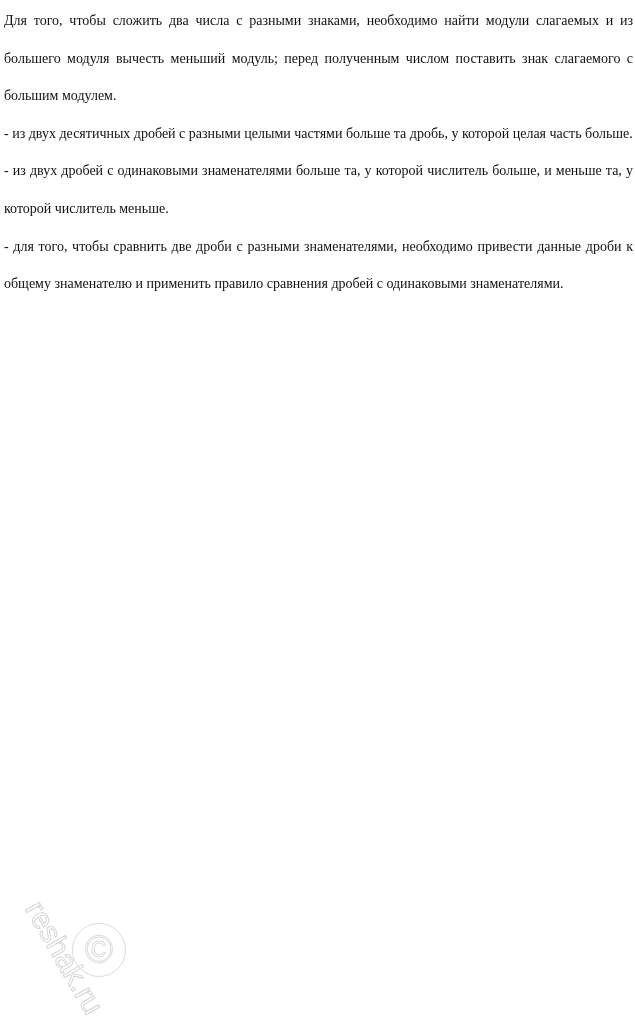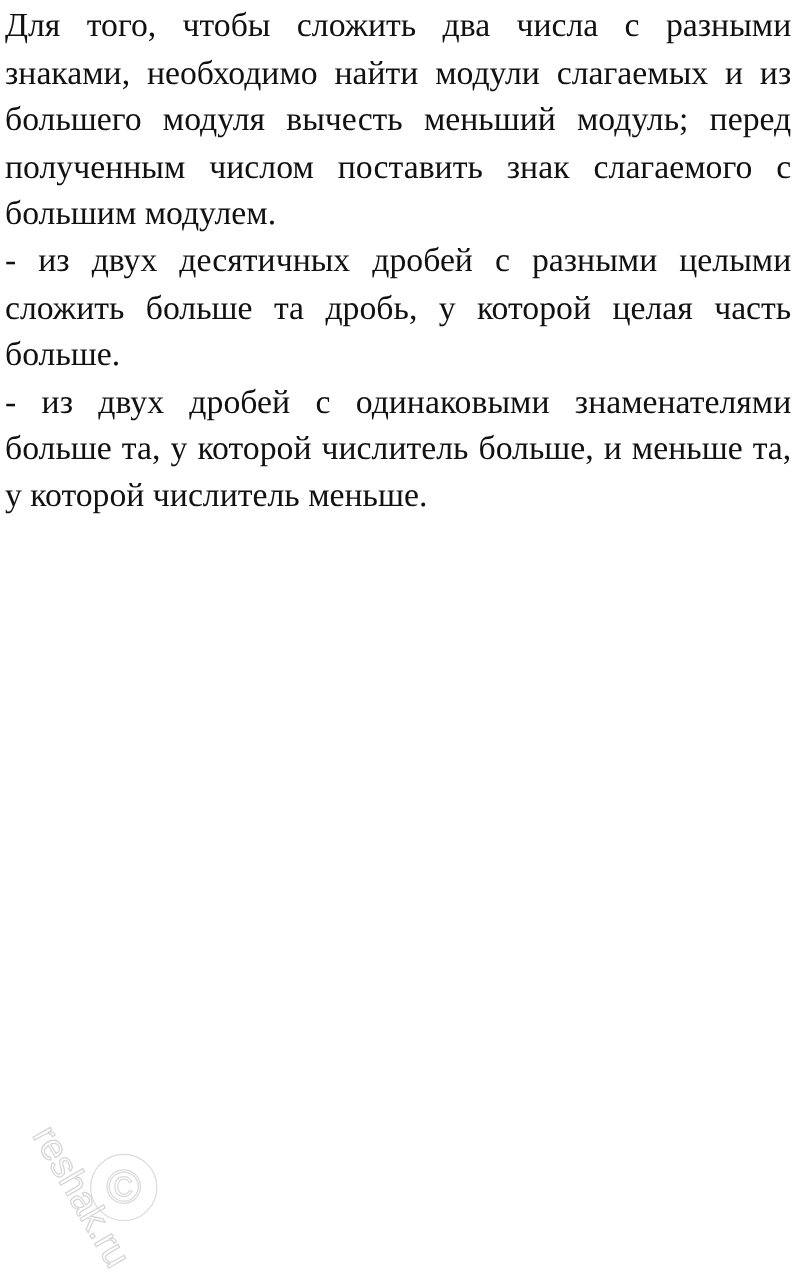--- a/index.html
+++ b/index.html
@@ -1,20 +1,20 @@
 <!DOCTYPE html>
 <html><head>
 <meta charset="utf-8">
 <style>
   html, body { margin: 0; padding: 0; background: #ffffff; }
   body { width: 635px; height: 1024px; overflow: hidden; position: relative; }
   .page {
     position: absolute; left: 4px; top: 2px; width: 629px;
     font-family: "Liberation Serif", "DejaVu Serif", serif;
-    font-size: 27px; line-height: 37.6px; color: #111;
+    font-size: 14px; line-height: 37.6px; color: #111;
   }
   .p { margin: 0; text-align: justify; text-align-last: left; }
   .watermark {
     position: absolute; left: 30px; top: 855px; width: 110px; height: 140px;
     pointer-events: none; opacity: 0.35;
   }
   .wm-text {
     position: absolute; left: 18px; top: 40px;
     font-family: "Liberation Sans", sans-serif; font-size: 30px;
     color: transparent; -webkit-text-stroke: 1px #888;
@@ -26,20 +26,21 @@
     border: 1.5px solid #999; border-radius: 50%;
     font-family: "Liberation Sans", sans-serif; font-size: 38px; line-height: 52px;
     text-align: center; color: transparent; -webkit-text-stroke: 1px #999;
   }
 </style>
 </head>
 <body>
 
 <div class="page">
   <p class="p">Для того, чтобы сложить два числа с разными знаками, необходимо найти модули слагаемых и из большего модуля вычесть меньший модуль; перед полученным числом поставить знак слагаемого с большим модулем.</p>
-  <p class="p">- из двух десятичных дробей с разными целыми сложить больше та дробь, у которой целая часть больше.</p>
+  <p class="p">- из двух десятичных дробей с разными целыми частями больше та дробь, у которой целая часть больше.</p>
   <p class="p">- из двух дробей с одинаковыми знаменателями больше та, у которой числитель больше, и меньше та, у которой числитель меньше.</p>
+  <p class="p">- для того, чтобы сравнить две дроби с разными знаменателями, необходимо привести данные дроби к общему знаменателю и применить правило сравнения дробей с одинаковыми знаменателями.</p>
 </div>
 
 <div class="watermark">
   <span class="wm-text">reshak.ru</span>
   <span class="wm-copy">©</span>
 </div>
 
 </body></html>

